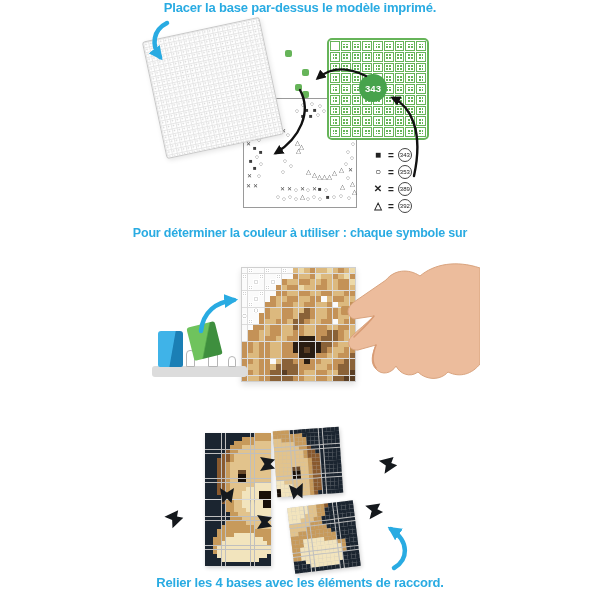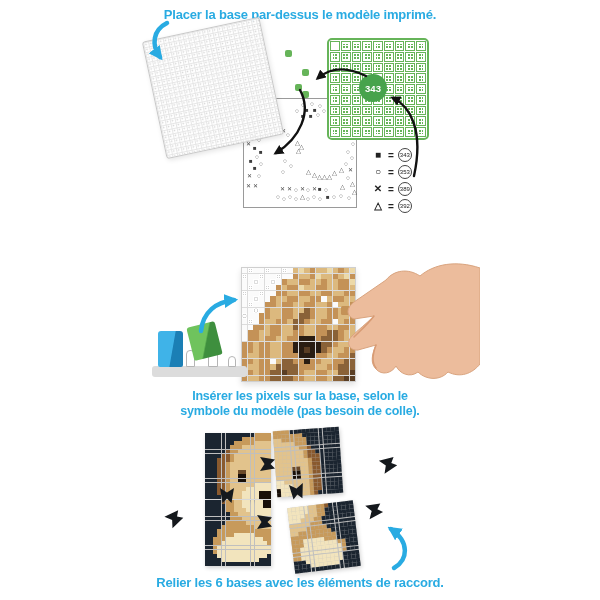--- a/index.html
+++ b/index.html
@@ -7,21 +7,21 @@
     --green:#66b459;
     --green-dark:#47a34c;
   }
   *{margin:0;padding:0;box-sizing:border-box;}
   body{background:#fff;font-family:"Liberation Sans",sans-serif;}
   .canvas{position:relative;width:600px;height:600px;background:#fff;overflow:hidden;}
 
   
   .cap{position:absolute;left:0;right:0;text-align:center;color:var(--blue);
        font-weight:bold;font-size:12.5px;line-height:15px;letter-spacing:-0.2px;}
-  .cap1{top:7px;font-size:13px;}
+  .cap1{top:0;font-size:13px;}
   .cap2{top:226px;}
   .cap3{top:389px;}
   .cap4{top:575px;font-size:13px;}
 
   
   .model-sheet{position:absolute;left:243px;top:98px;width:114px;height:110px;
        background:#fff;border:1px solid #9a9a9a;z-index:1;}
   .model-sheet .ms{position:absolute;line-height:1;color:#555;}
   .transparent-base{position:absolute;left:153px;top:28px;width:120px;height:120px;
        transform:rotate(-12deg);background-color:rgba(255,255,255,.94);
@@ -679,20 +679,21 @@
         <span class="code">389</span>
       </div>
       <div class="lr">
         <span class="sym">△</span>
         <span class="eq">=</span>
         <span class="code">392</span>
       </div>
     </div>
 
   <div class="cap cap2">
+    <div>Pour déterminer la couleur à utiliser : chaque symbole sur</div>
   </div>
 
   <div class="insert-illu">
     <div class="strip"></div>
     <div class="peg peg1"></div>
     <div class="peg peg2"></div>
     <div class="peg peg3"></div>
     <div class="cube cube-blue"></div>
     <div class="cube cube-green"></div>
   </div>
@@ -1101,24 +1102,20 @@
 
   <svg class="hand" width="150" height="140" viewBox="0 0 150 140">
     <rect x="11" y="56" width="9" height="9" rx="1.5" fill="#c49257"></rect>
     <path d="M150,18 C126,10 104,14 90,26 C78,18 64,20 56,30 L24,52 C16,58 16,66 24,69 L44,66
          C36,74 28,80 22,86 C15,93 20,101 28,100 L46,95 C42,104 40,113 46,119
          C52,126 62,123 66,116 C70,124 80,128 88,122 C96,130 110,131 118,122
          C130,128 142,124 150,114 Z" fill="#ecbc9c" stroke="#d9a47f" stroke-width="1"></path>
     <path d="M44,66 C38,74 30,81 24,87 M46,95 C43,103 41,112 46,118" fill="none" stroke="#d89b74" stroke-width="1.5" stroke-linecap="round"></path>
   </svg>
 
-  <div class="cap cap3">
-    <div>Insérer les pixels sur la base, selon le</div>
-    <div>symbole du modèle (pas besoin de colle).</div>
-  </div>
 
   <div class="quad quad-tl" style="grid-template-columns: repeat(16, 1fr); grid-template-rows: repeat(16, 1fr);">
       <div style="background: rgb(27, 37, 48);"></div>
       <div style="background: rgb(27, 37, 48);"></div>
       <div style="background: rgb(27, 37, 48);"></div>
       <div style="background: rgb(27, 37, 48);"></div>
       <div style="background: rgb(27, 37, 48);"></div>
       <div style="background: rgb(27, 37, 48);"></div>
       <div style="background: rgb(27, 37, 48);"></div>
       <div style="background: rgb(27, 37, 48);"></div>
@@ -2161,21 +2158,21 @@
   <svg class="connector c5" viewBox="0 0 18 16">
       <path d="M1,1 L16,3.5 L11.5,8 L16,12.5 L1,15 L5.5,8 Z" fill="#15191d"></path>
     </svg>
   <svg class="connector c6" viewBox="0 0 18 16">
       <path d="M1,1 L16,3.5 L11.5,8 L16,12.5 L1,15 L5.5,8 Z" fill="#15191d"></path>
     </svg>
   <svg class="connector c7" viewBox="0 0 18 16">
       <path d="M1,1 L16,3.5 L11.5,8 L16,12.5 L1,15 L5.5,8 Z" fill="#15191d"></path>
     </svg>
 
-  <div class="cap cap4">Relier les 6 bases avec les éléments de raccord.</div>
+  <div class="cap cap4">Relier les 4 bases avec les éléments de raccord.</div>
 
   <svg class="overlay" viewBox="0 0 600 600">
     <defs>
       <marker id="mk" viewBox="0 0 10 10" refX="7" refY="5" markerWidth="4.2" markerHeight="4.2" orient="auto-start-reverse">
         <path d="M0,0 L10,5 L0,10 Z" fill="#111"></path>
       </marker>
       <marker id="mblue" viewBox="0 0 10 10" refX="7" refY="5" markerWidth="3.1" markerHeight="3.1" orient="auto-start-reverse">
         <path d="M0,0 L10,5 L0,10 Z" fill="#29abe2"></path>
       </marker>
     </defs>

